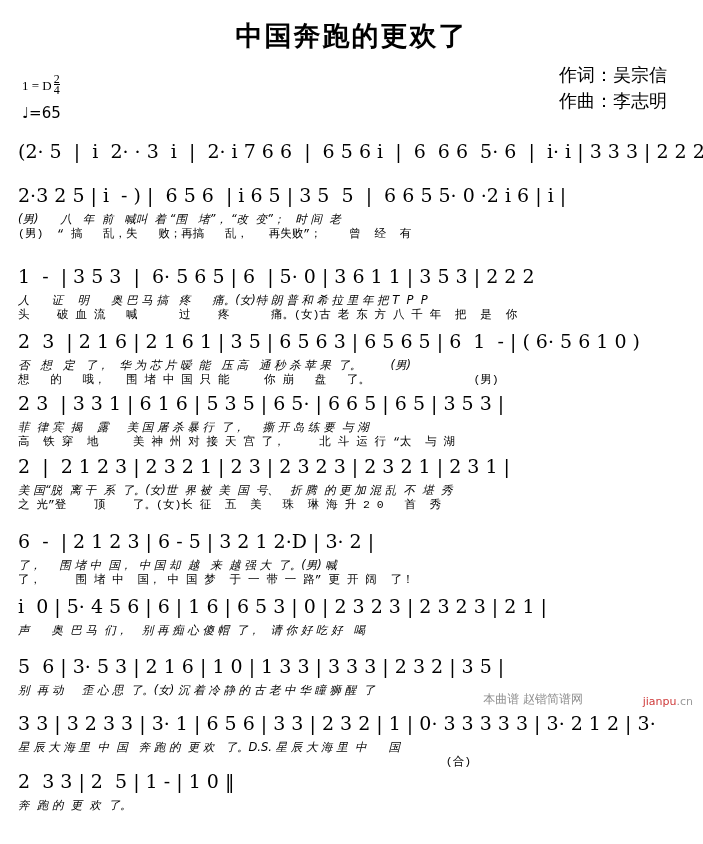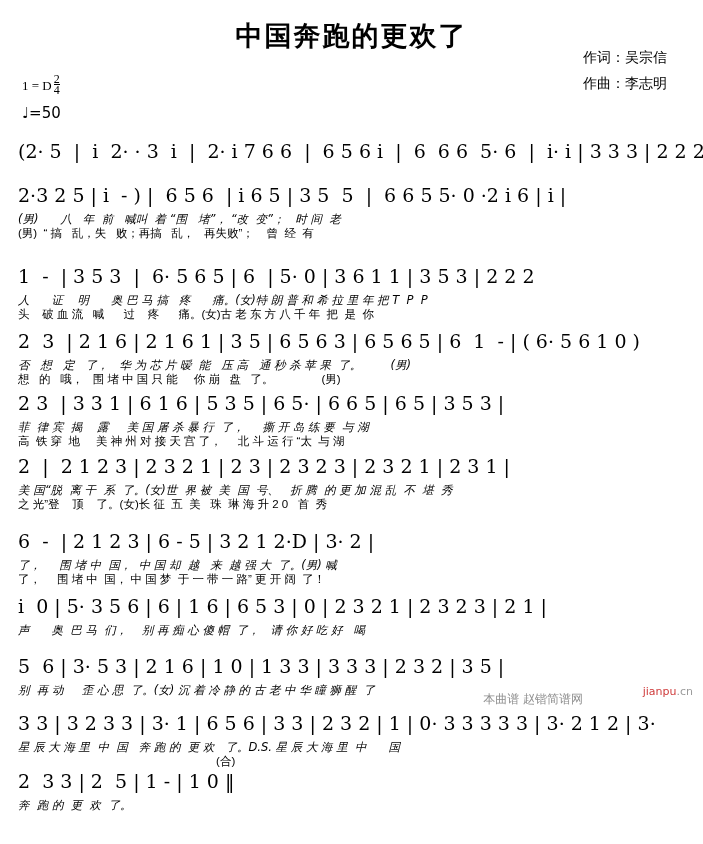--- a/index.html
+++ b/index.html
@@ -16,23 +16,23 @@
   .title{
     position:absolute;top:18px;left:0;width:703px;
     text-align:center;
     font-family:"DejaVu Serif","Liberation Serif",serif;
     font-weight:bold;
     font-size:27px;
     letter-spacing:2px;
   }
 
   .credits{
-    position:absolute;top:44px;right:36px;
+    position:absolute;top:62px;right:36px;
     text-align:center;
-    font-size:14px;
+    font-size:18px;
     line-height:26px;
     font-family:"DejaVu Sans","Liberation Sans",sans-serif;
   }
 
   .keysig{
     position:absolute;top:74px;left:22px;
     font-size:13px;
     font-family:Liberation Serif, serif;
   }
   .keysig .frac{
@@ -73,26 +73,26 @@
     font-size:11.5px;
     white-space:pre;
     font-family:"DejaVu Sans","Liberation Sans",sans-serif;
     font-style:italic;
   }
   .lyric2{
     position:absolute;left:0;top:42px;
     width:668px;height:18px;
     font-size:11.5px;
     white-space:pre;
-    font-family:Liberation Sans, sans-serif;
+    font-family:Liberation Mono, monospace;
   }
 
   .watermark{
     position:absolute;
-    bottom:16px;right:10px;
+    bottom:6px;right:10px;
     font-size:11px;
     color:#9a9a9a;
   }
   .watermark .red{color:#cf3a3a;}
   .wm-left{
     position:absolute;
     bottom:6px;right:120px;
     font-size:12px;
     color:#8f8f8f;
   }
@@ -107,21 +107,21 @@
   <div class="credits">
     <div>作词：吴宗信</div>
     <div>作曲：李志明</div>
   </div>
 
   <div class="keysig">
     <span>1 = D</span><span class="frac"><span class="num">2</span><span class="den">4</span></span>
   </div>
 
   <div class="tempo">
-    <span class="note">♩=50</span>
+    <span class="note">♩=65</span>
   </div>
 
   <div class="row" style="top:140px">
     <div class="notes">(2· 5  |  i  2· · 3  i  |  2· i 7 6 6  |  6 5 6 i  |  6  6 6  5· 6  |  i· i | 3 3 3 | 2 2 2 |</div>
     <div class="lyric"></div>
     <div class="lyric2"></div>
   </div>
 
   <div class="row" style="top:184px">
     <div class="notes">2·3 2 5 | i  - ) |  6 5 6  | i 6 5 | 3 5  5  |  6 6 5 5· 0 ·2 i 6 | i |</div>
@@ -153,21 +153,21 @@
     <div class="lyric2">之 光”登    顶    了。(女)长 征  五  美   珠  琳 海 升 2 0   首  秀</div>
   </div>
 
   <div class="row" style="top:530px">
     <div class="notes">6  -  | 2 1 2 3 | 6 - 5 | 3 2 1 2·D | 3· 2 |</div>
     <div class="lyric">了，     围 堵 中  国，  中 国 却  越   来  越 强 大  了。(男) 喊</div>
     <div class="lyric2">了，     围 堵 中  国， 中 国 梦  于 一 带 一 路” 更 开 阔  了！</div>
   </div>
 
   <div class="row" style="top:595px">
-    <div class="notes">i  0 | 5· 3 5 6 | 6 | 1 6 | 6 5 3 | 0 | 2 3 2 1 | 2 3 2 3 | 2 1 |</div>
+    <div class="notes">i  0 | 5· 4 5 6 | 6 | 1 6 | 6 5 3 | 0 | 2 3 2 3 | 2 3 2 3 | 2 1 |</div>
     <div class="lyric">声      奥  巴 马  们，    别 再 痴 心 傻 帽  了，   请 你 好 吃 好   喝</div>
     <div class="lyric2"></div>
   </div>
 
   <div class="row" style="top:655px">
     <div class="notes">5  6 | 3· 5 3 | 2 1 6 | 1 0 | 1 3 3 | 3 3 3 | 2 3 2 | 3 5 |</div>
     <div class="lyric">别  再 动     歪 心 思  了。(女) 沉 着 冷 静 的 古 老 中 华 瞳 狮 醒  了</div>
     <div class="lyric2"></div>
   </div>
 

